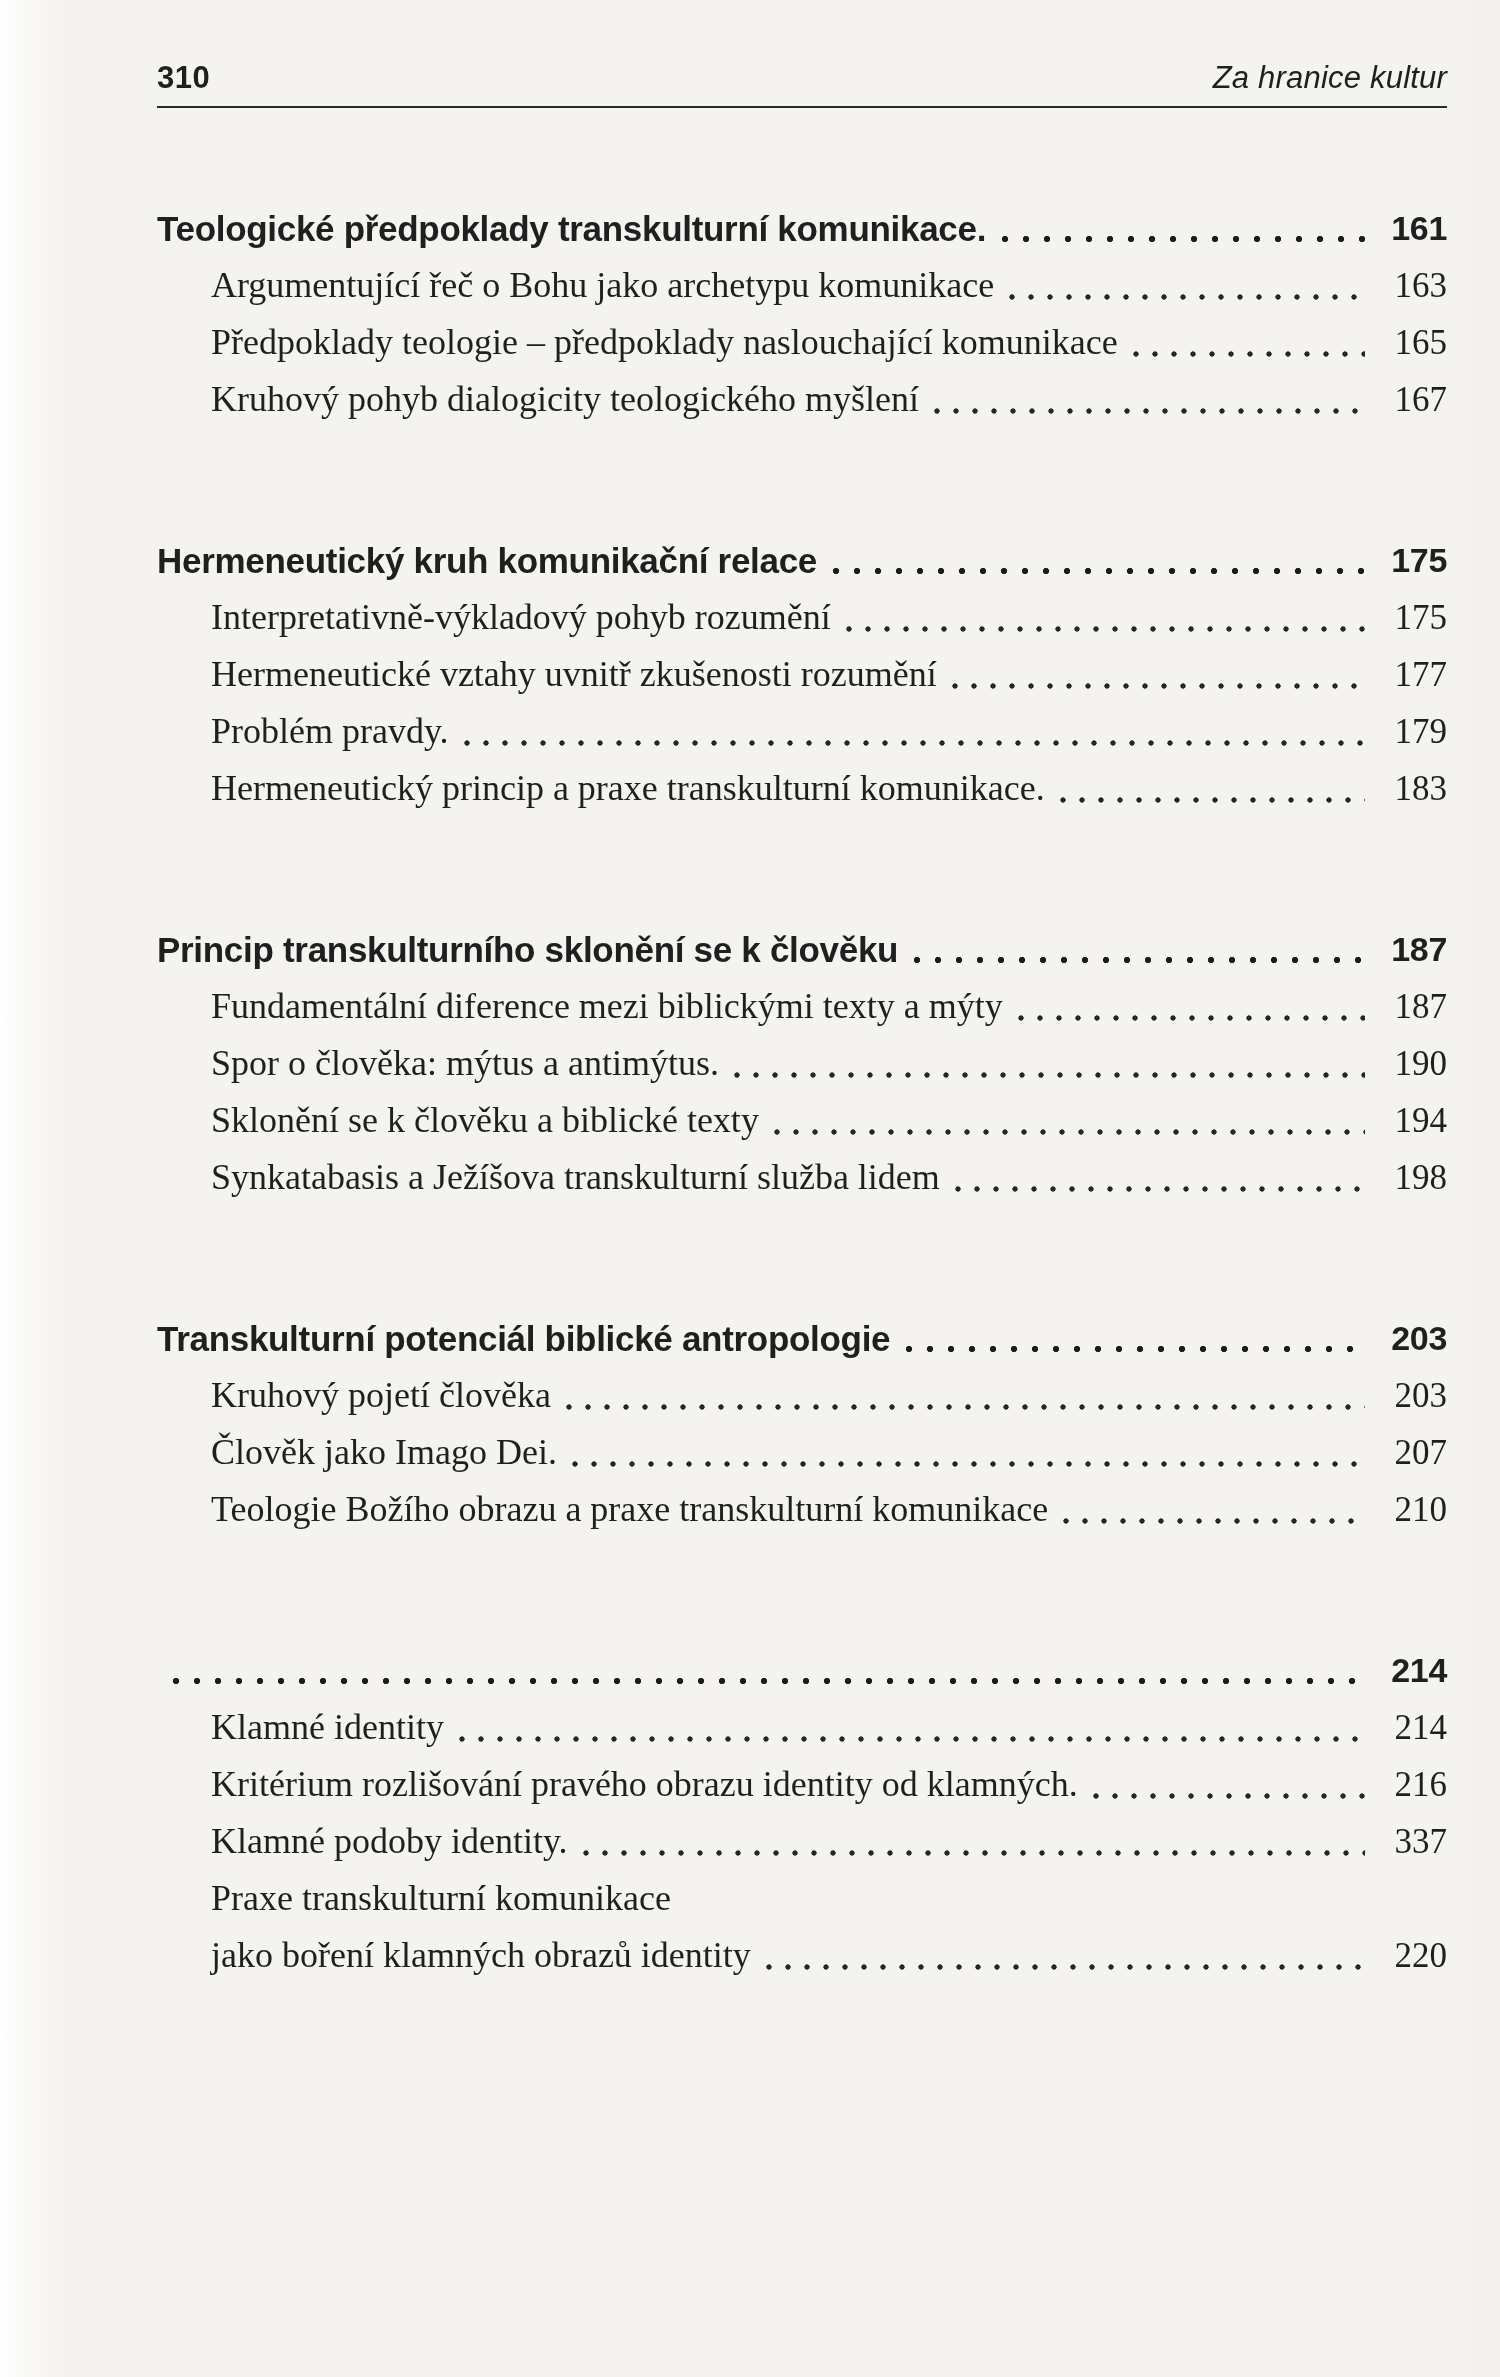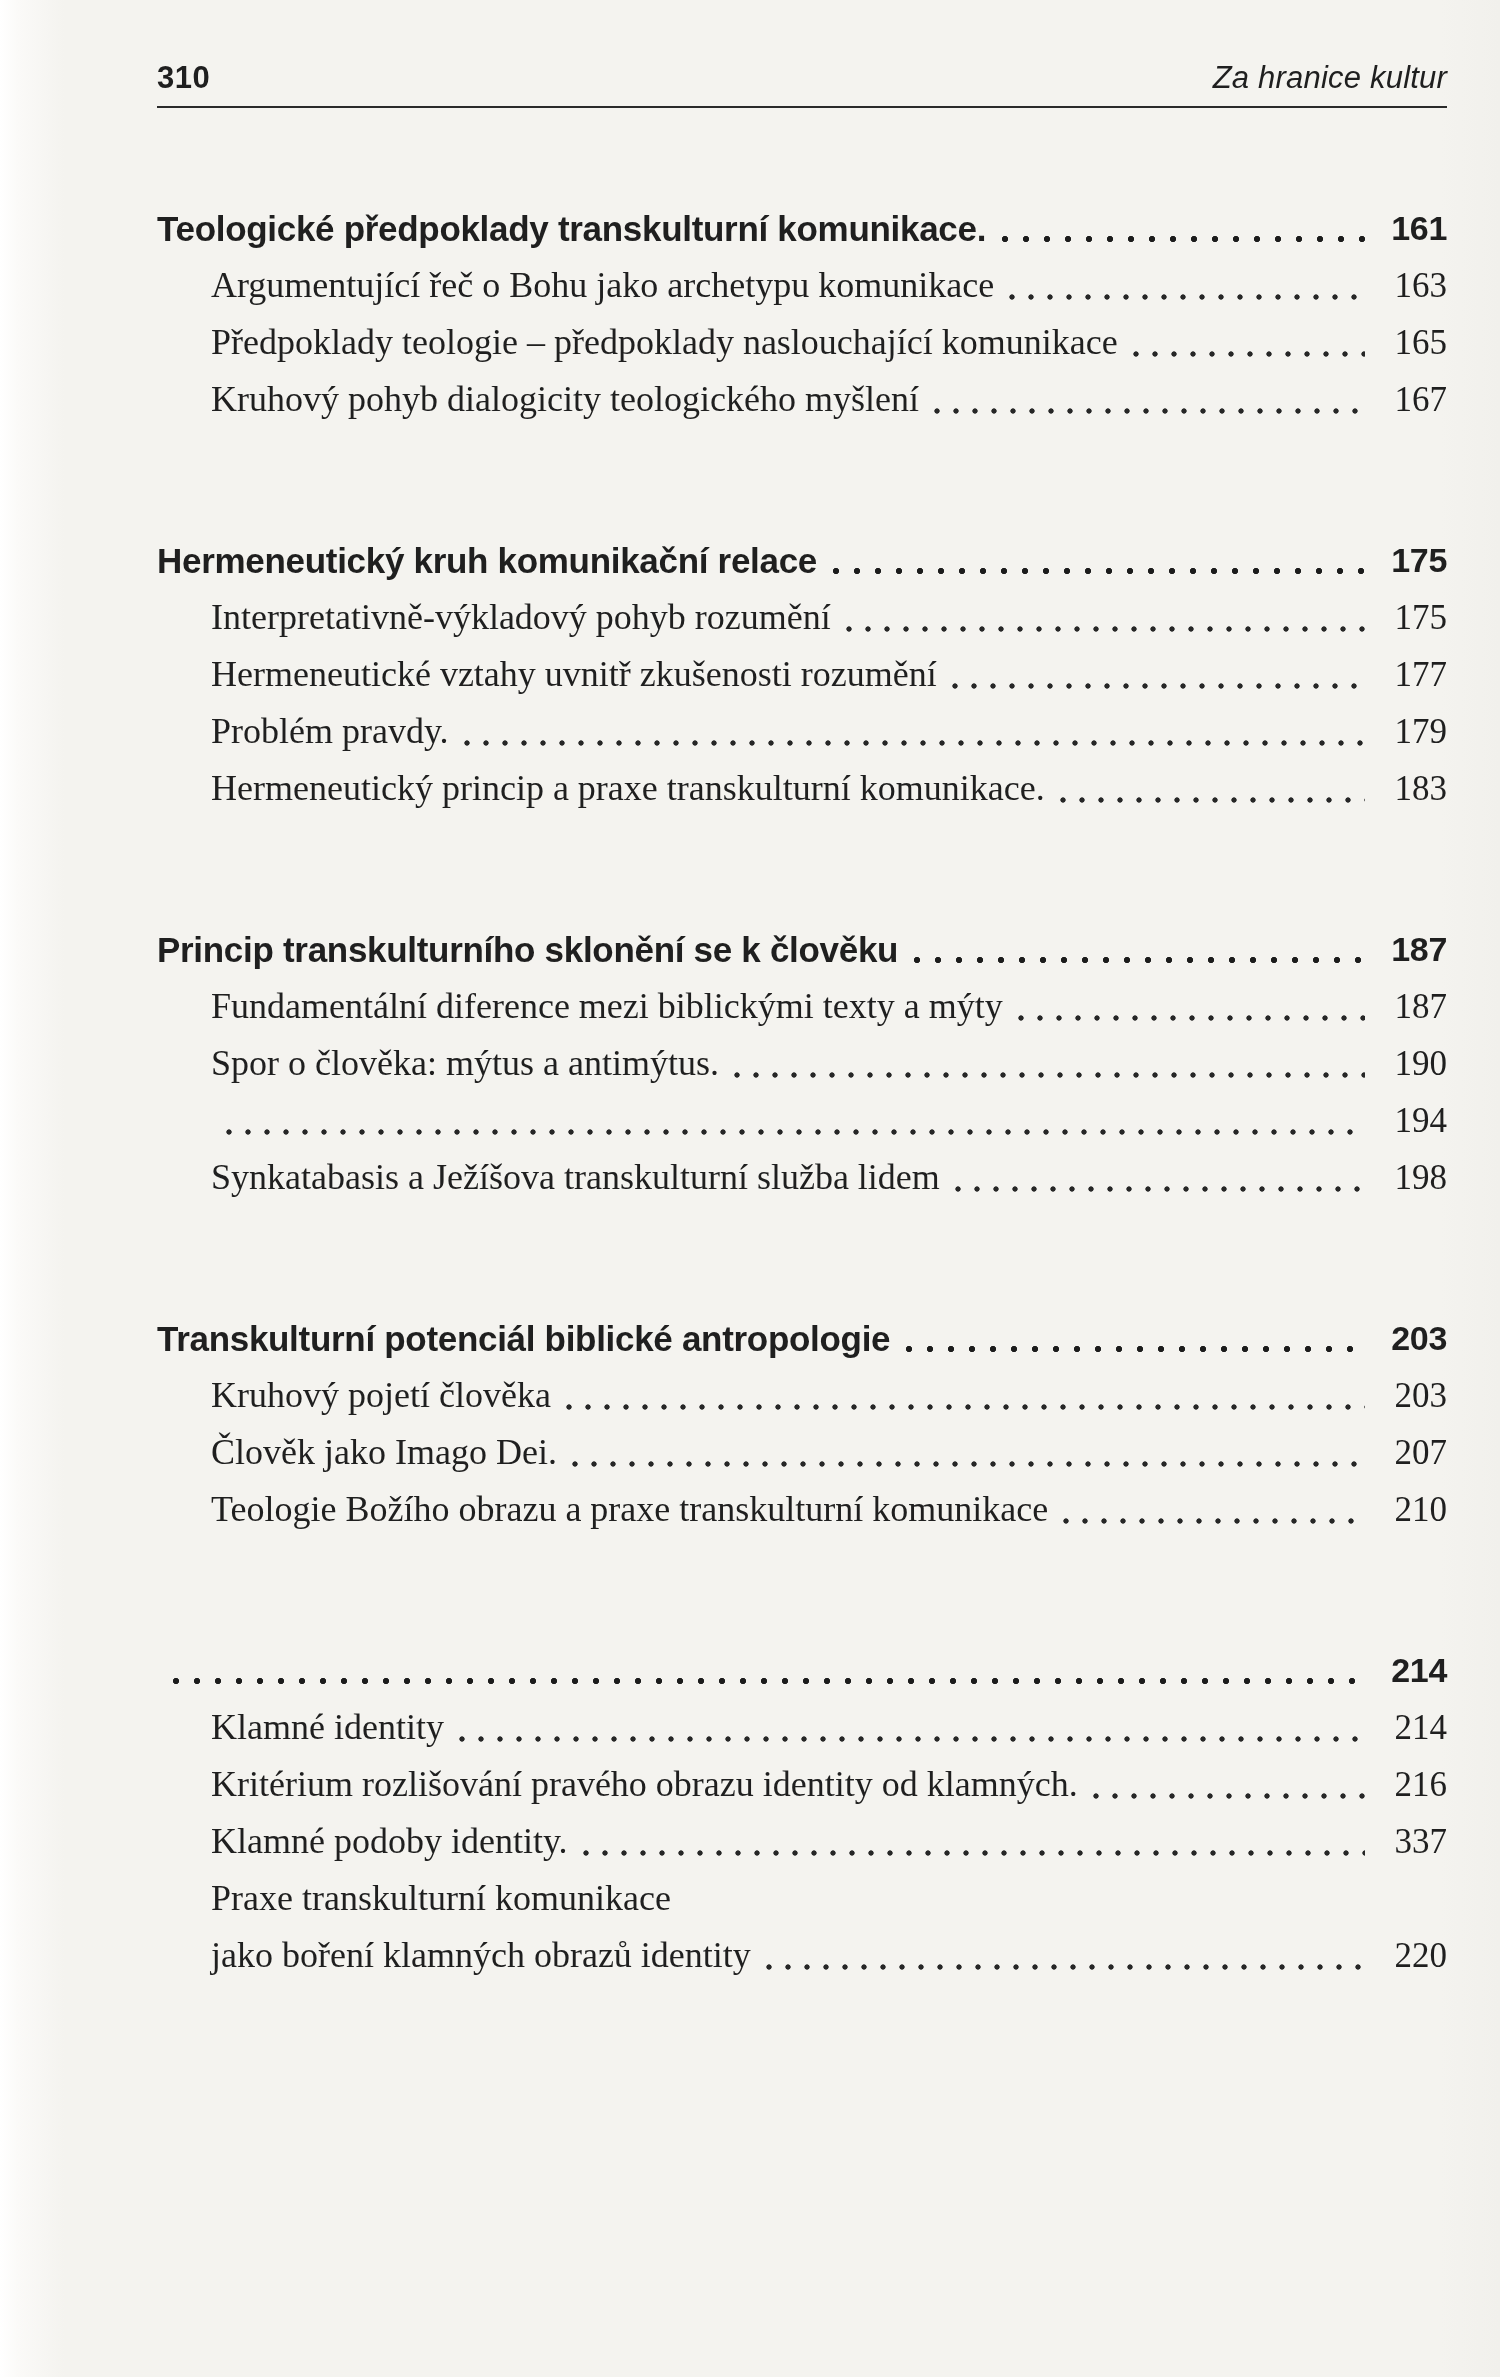--- a/index.html
+++ b/index.html
@@ -155,20 +155,21 @@
           <span class="t">Fundamentální diference mezi biblickými texty a mýty</span>
           <span class="leader"></span>
           <span class="pg">187</span>
         </div>
         <div class="row sub">
           <span class="t">Spor o člověka: mýtus a antimýtus.</span>
           <span class="leader"></span>
           <span class="pg">190</span>
         </div>
         <div class="row sub">
+          <span class="t">Sklonění se k člověku a biblické texty</span>
           <span class="leader"></span>
           <span class="pg">194</span>
         </div>
         <div class="row sub">
           <span class="t">Synkatabasis a Ježíšova transkulturní služba lidem</span>
           <span class="leader"></span>
           <span class="pg">198</span>
         </div>
       </div>
       <div class="section">

